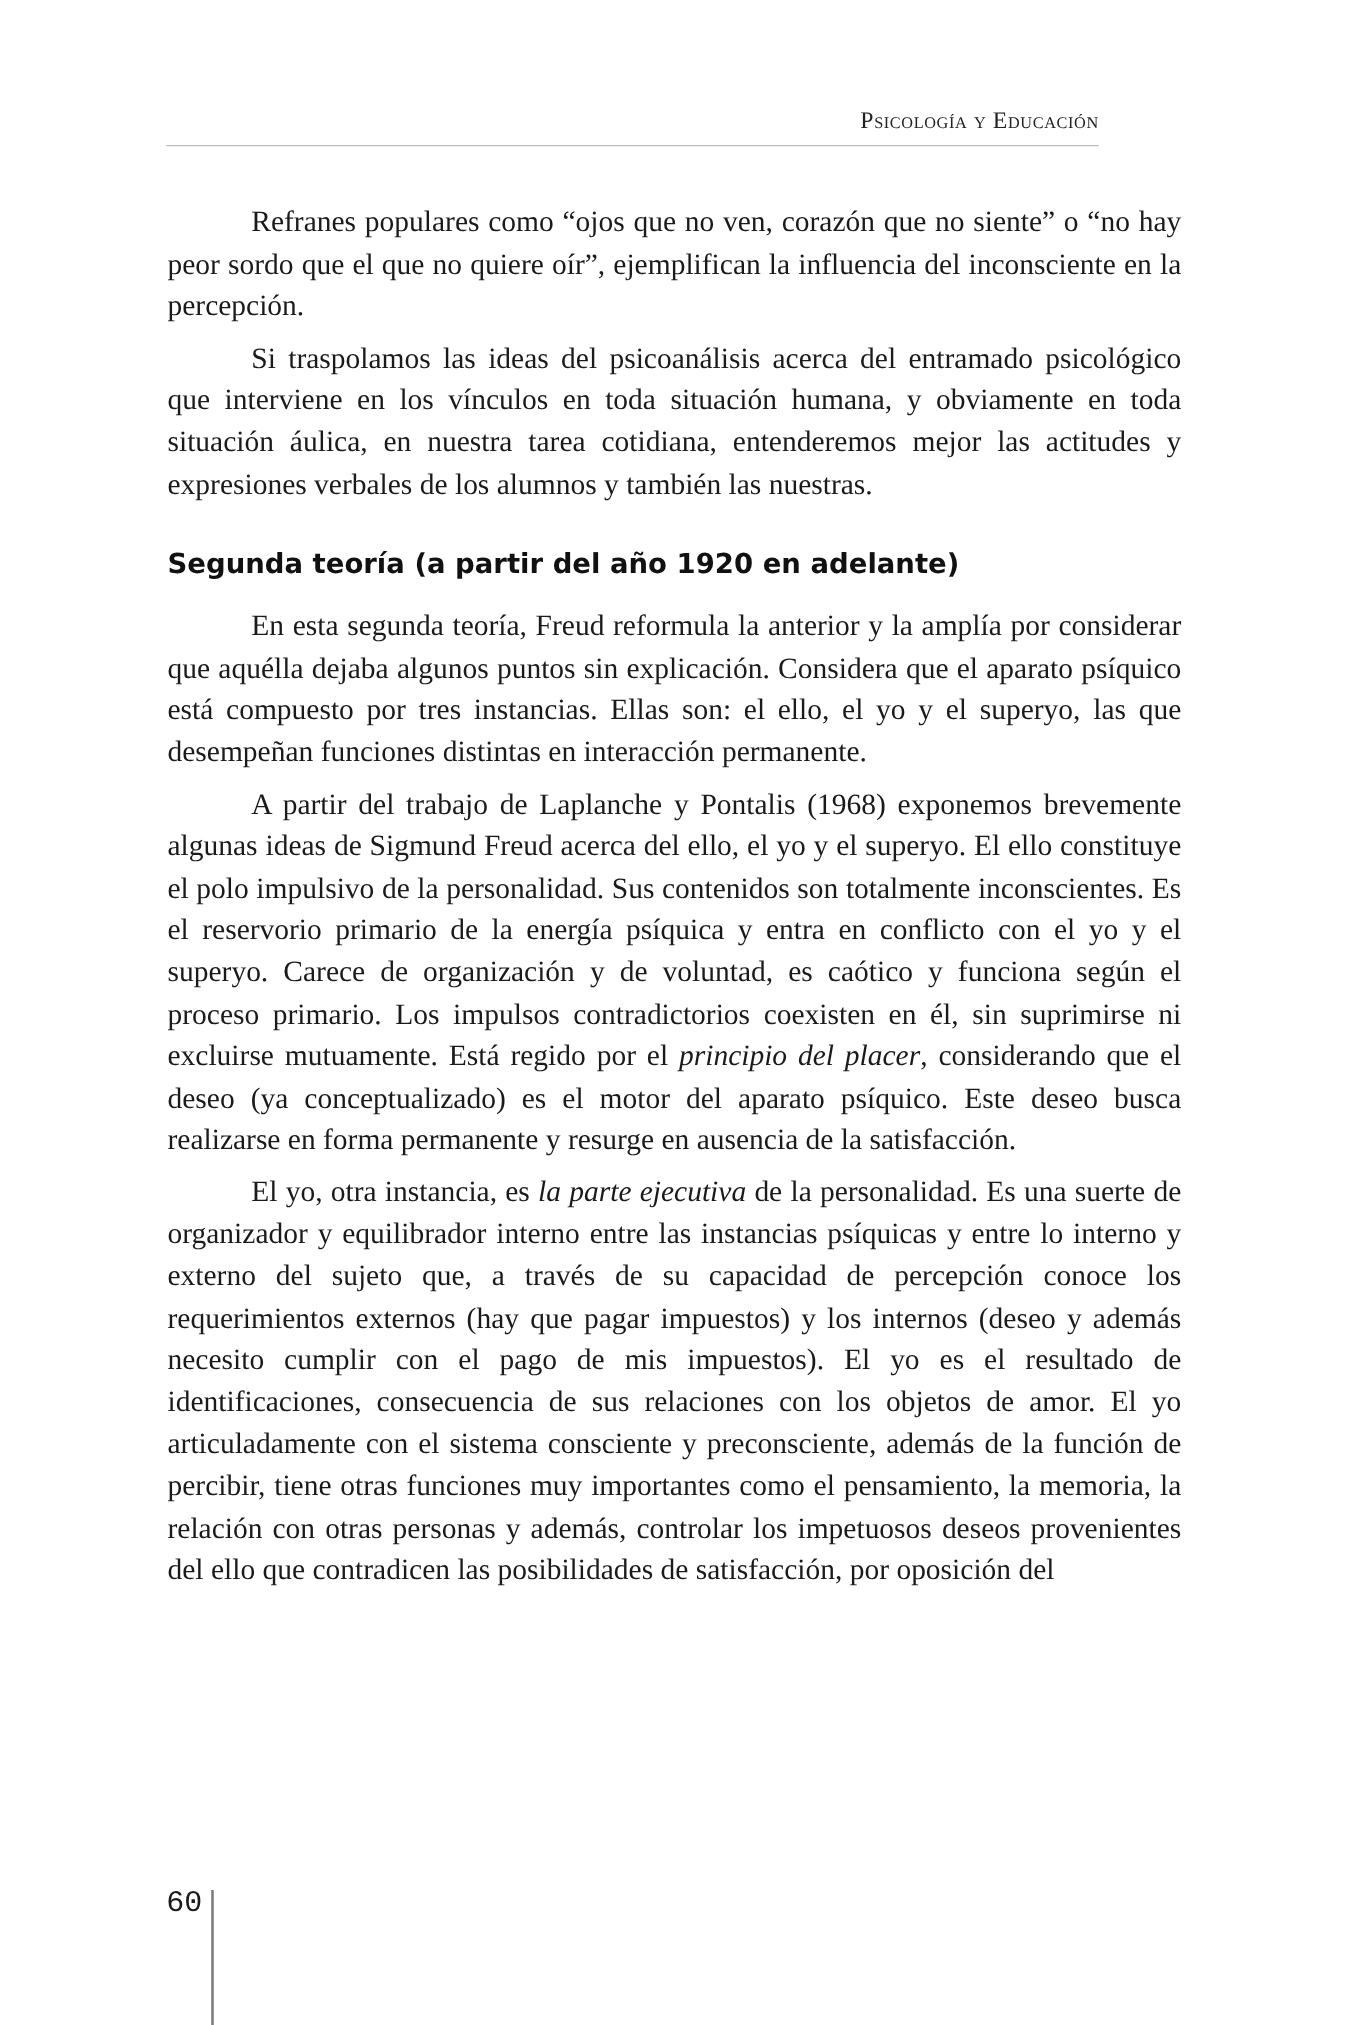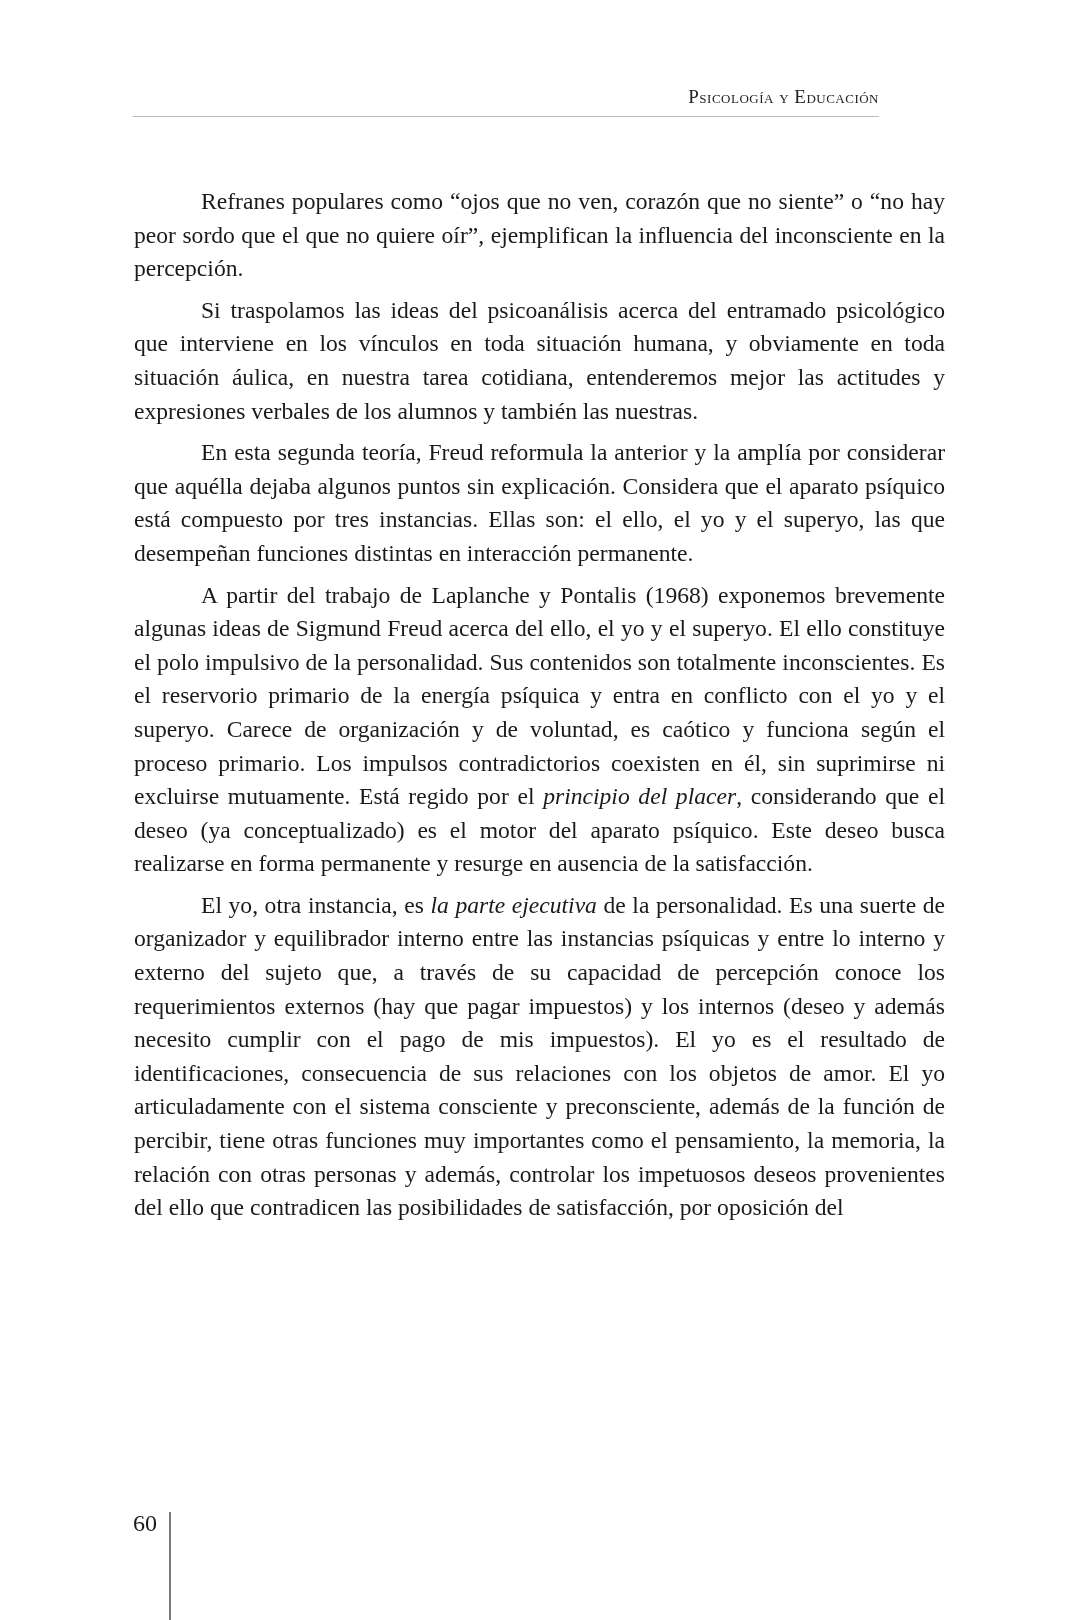--- a/index.html
+++ b/index.html
@@ -1,38 +1,39 @@
 <!DOCTYPE html>
 <html><head>
 <meta charset="utf-8">
 <style>
   html, body { margin: 0; padding: 0; background: #ffffff; }
   body { width: 1080px; height: 1620px; position: relative; overflow: hidden;
          font-family: "Liberation Serif", "DejaVu Serif", serif; color: #1a1a1a; }
   .running-head { position: absolute; left: 133px; top: 86px; width: 746px; text-align: right;
          font-size: 19px; letter-spacing: 0.5px; font-variant: small-caps; color: #222; }
   .head-rule { position: absolute; left: 133px; top: 116px; width: 746px; height: 1px; background: #bdbdbd; }
-  .content { position: absolute; left: 134px; top: 162px; width: 811px; margin-top: 23px; }
+  .content { position: absolute; left: 134px; top: 162px; width: 811px; }
   p { margin: 0; font-size: 23.6px; line-height: 33.6px; text-align: justify; text-indent: 67px; }
   p + p { margin-top: 8px; }
   h2 { margin: 32px 0 18px 0; font-family: "DejaVu Sans", sans-serif; font-size: 22px; font-weight: bold; line-height: 30px; color: #111; }
   em { }
-  .page-number { position: absolute; left: 133px; top: 1510px; font-size: 24px; color: #1a1a1a; }
+  .page-number { position: absolute; left: 133px; top: 1510px; font-size: 24px; color: #1a1a1a; font-family: Liberation Mono, monospace; }
   .folio-rule { position: absolute; left: 169px; top: 1512px; width: 2px; height: 108px; background: #7a7a7a; }
 </style>
 </head>
 <body>
 
 <div class="running-head">Psicología y Educación</div>
 <div class="head-rule"></div>
 
 <div class="content">
   <p>Refranes populares como “ojos que no ven, corazón que no siente” o “no hay peor sordo que el que no quiere oír”, ejemplifican la influencia del inconsciente en la percepción.</p>
   <p>Si traspolamos las ideas del psicoanálisis acerca del entramado psicológico que interviene en los vínculos en toda situación humana, y obviamente en toda situación áulica, en nuestra tarea cotidiana, entenderemos mejor las actitudes y expresiones verbales de los alumnos y también las nuestras.</p>
 
+  <h2>Segunda teoría (a partir del año 1920 en adelante)</h2>
 
   <p>En esta segunda teoría, Freud reformula la anterior y la amplía por considerar que aquélla dejaba algunos puntos sin explicación. Considera que el aparato psíquico está compuesto por tres instancias. Ellas son: el ello, el yo y el superyo, las que desempeñan funciones distintas en interacción permanente.</p>
   <p><span>A partir del trabajo de Laplanche y Pontalis (1968) exponemos brevemente algunas ideas de Sigmund Freud acerca del ello, el yo y el superyo. El ello constituye el polo impulsivo de la personalidad. Sus contenidos son totalmente inconscientes. Es el reservorio primario de la energía psíquica y entra en conflicto con el yo y el superyo. Carece de organización y de voluntad, es caótico y funciona según el proceso primario. Los impulsos contradictorios coexisten en él, sin suprimirse ni excluirse mutuamente. Está regido por el </span><em>principio del placer</em><span>, considerando que el deseo (ya conceptualizado) es el motor del aparato psíquico. Este deseo busca realizarse en forma permanente y resurge en ausencia de la satisfacción.</span></p>
   <p><span>El yo, otra instancia, es </span><em>la parte ejecutiva</em><span> de la personalidad. Es una suerte de organizador y equilibrador interno entre las instancias psíquicas y entre lo interno y externo del sujeto que, a través de su capacidad de percepción conoce los requerimientos externos (hay que pagar impuestos) y los internos (deseo y además necesito cumplir con el pago de mis impuestos). El yo es el resultado de identificaciones, consecuencia de sus relaciones con los objetos de amor. El yo articuladamente con el sistema consciente y preconsciente, además de la función de percibir, tiene otras funciones muy importantes como el pensamiento, la memoria, la relación con otras personas y además, controlar los impetuosos deseos provenientes del ello que contradicen las posibilidades de satisfacción, por oposición del</span></p>
 </div>
 
 <div class="page-number">60</div>
 <div class="folio-rule"></div>
 
 </body></html>

